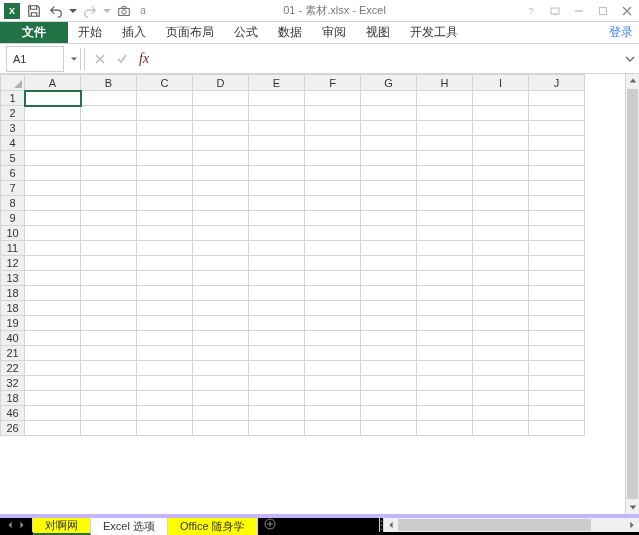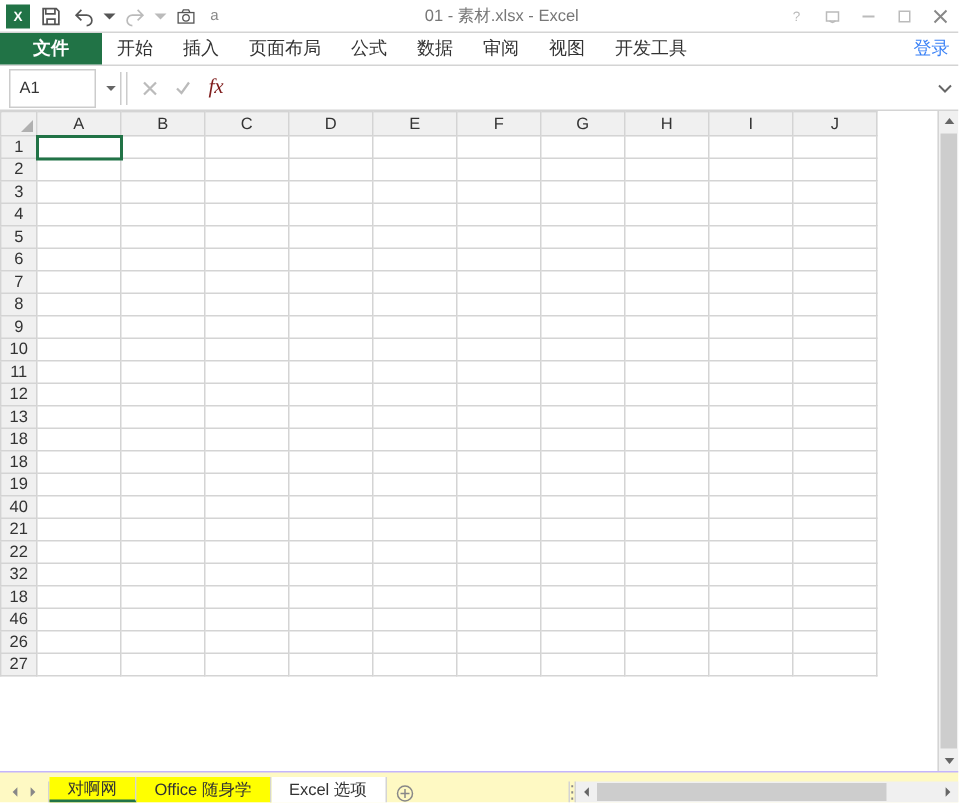--- a/index.html
+++ b/index.html
@@ -43,21 +43,21 @@
   .sheet th.corner { width: 24px; height: 16px; background: #f0f0f0; position: relative; }
   .sheet th.corner::after { content: ""; position: absolute; right: 2px; bottom: 2px; border-style: solid; border-width: 0 0 8px 8px; border-color: transparent transparent #b0b0b0 transparent; }
   .sheet td.cell { height: 15px; }
   .sheet td.cell.active { outline: 2px solid #217346; outline-offset: -1px; }
   .col-w { width: 56px; }
   .vscroll { width: 14px; background: #f0f0f0; border-left: 1px solid #d4d4d4; display: flex; flex-direction: column; }
   .vscroll .arrow { height: 14px; display: flex; align-items: center; justify-content: center; color: #666; }
   .vscroll .thumb { flex: 1; margin: 1px; background: #cdcdcd; }
   
   
-  .tabbar { height: 21px; background: #fef9c3; border-top: 1px solid #c4b5fd; display: flex; align-items: flex-end; }
+  .tabbar { height: 21px; background: #000000; border-top: 4px solid #c4b5fd; display: flex; align-items: flex-start; }
   .tab-nav { display: flex; align-items: center; padding: 0 6px; gap: 4px; color: #888; border-right: 1px solid #d4d4d4; }
   .tab-nav span { cursor: pointer; }
   .sheet-tabs { display: flex; align-items: stretch; }
   .sheet-tab { padding: 0 12px; display: flex; align-items: center; font-size: 11px; border-right: 1px solid #d4d4d4; background: #fff; cursor: pointer; white-space: nowrap; }
   .sheet-tab.active { background: #ffff00; border-bottom: 2px solid #217346; }
   .sheet-tab.yellow { background: #ffff00; }
   .add-sheet { width: 24px; display: flex; align-items: center; justify-content: center; color: #666; cursor: pointer; }
   .tabbar-spacer { flex: 1; }
   .hscroll-area { width: 260px; display: flex; align-items: center; border-left: 1px solid #d4d4d4; }
   .hscroll-sep { width: 4px; height: 100%; border-right: 1px solid #d4d4d4; display: flex; align-items: center; justify-content: center; color: #888; }
@@ -488,33 +488,20 @@
             <td class="cell col-w"></td>
             <td class="cell col-w"></td>
             <td class="cell col-w"></td>
             <td class="cell col-w"></td>
             <td class="cell col-w"></td>
             <td class="cell col-w"></td>
             <td class="cell col-w"></td>
             <td class="cell col-w"></td>
             <td class="cell col-w"></td>
           </tr>
-          <tr>
-            <th class="row-head">27</th>
-            <td class="cell col-w"></td>
-            <td class="cell col-w"></td>
-            <td class="cell col-w"></td>
-            <td class="cell col-w"></td>
-            <td class="cell col-w"></td>
-            <td class="cell col-w"></td>
-            <td class="cell col-w"></td>
-            <td class="cell col-w"></td>
-            <td class="cell col-w"></td>
-            <td class="cell col-w"></td>
-          </tr>
         </tbody>
       </table>
   </div>
   <div class="vscroll">
     <div class="arrow">
       <svg width="8" height="8" viewBox="0 0 10 10">
           <path fill="#666" d="M5 2L1 7h8z"></path>
         </svg>
     </div>
     <div class="thumb"></div>
@@ -534,22 +521,22 @@
         </svg>
     </span>
     <span>
       <svg width="8" height="8" viewBox="0 0 10 10">
           <path fill="#888" d="M3 1l4 4-4 4z"></path>
         </svg>
     </span>
   </div>
   <div class="sheet-tabs" id="sheet-tabs">
       <div class="sheet-tab active yellow">对啊网</div>
+      <div class="sheet-tab">Excel 选项</div>
       <div class="sheet-tab yellow">Office 随身学</div>
-      <div class="sheet-tab">Excel 选项</div>
     </div>
   <div class="add-sheet">
     <svg width="12" height="12" viewBox="0 0 12 12">
         <circle cx="6" cy="6" r="5" fill="none" stroke="#888"></circle>
         <path d="M6 3v6M3 6h6" stroke="#888"></path>
       </svg>
   </div>
   <div class="tabbar-spacer"></div>
   <div class="hscroll-area">
     <div class="hscroll-sep">⋮</div>

